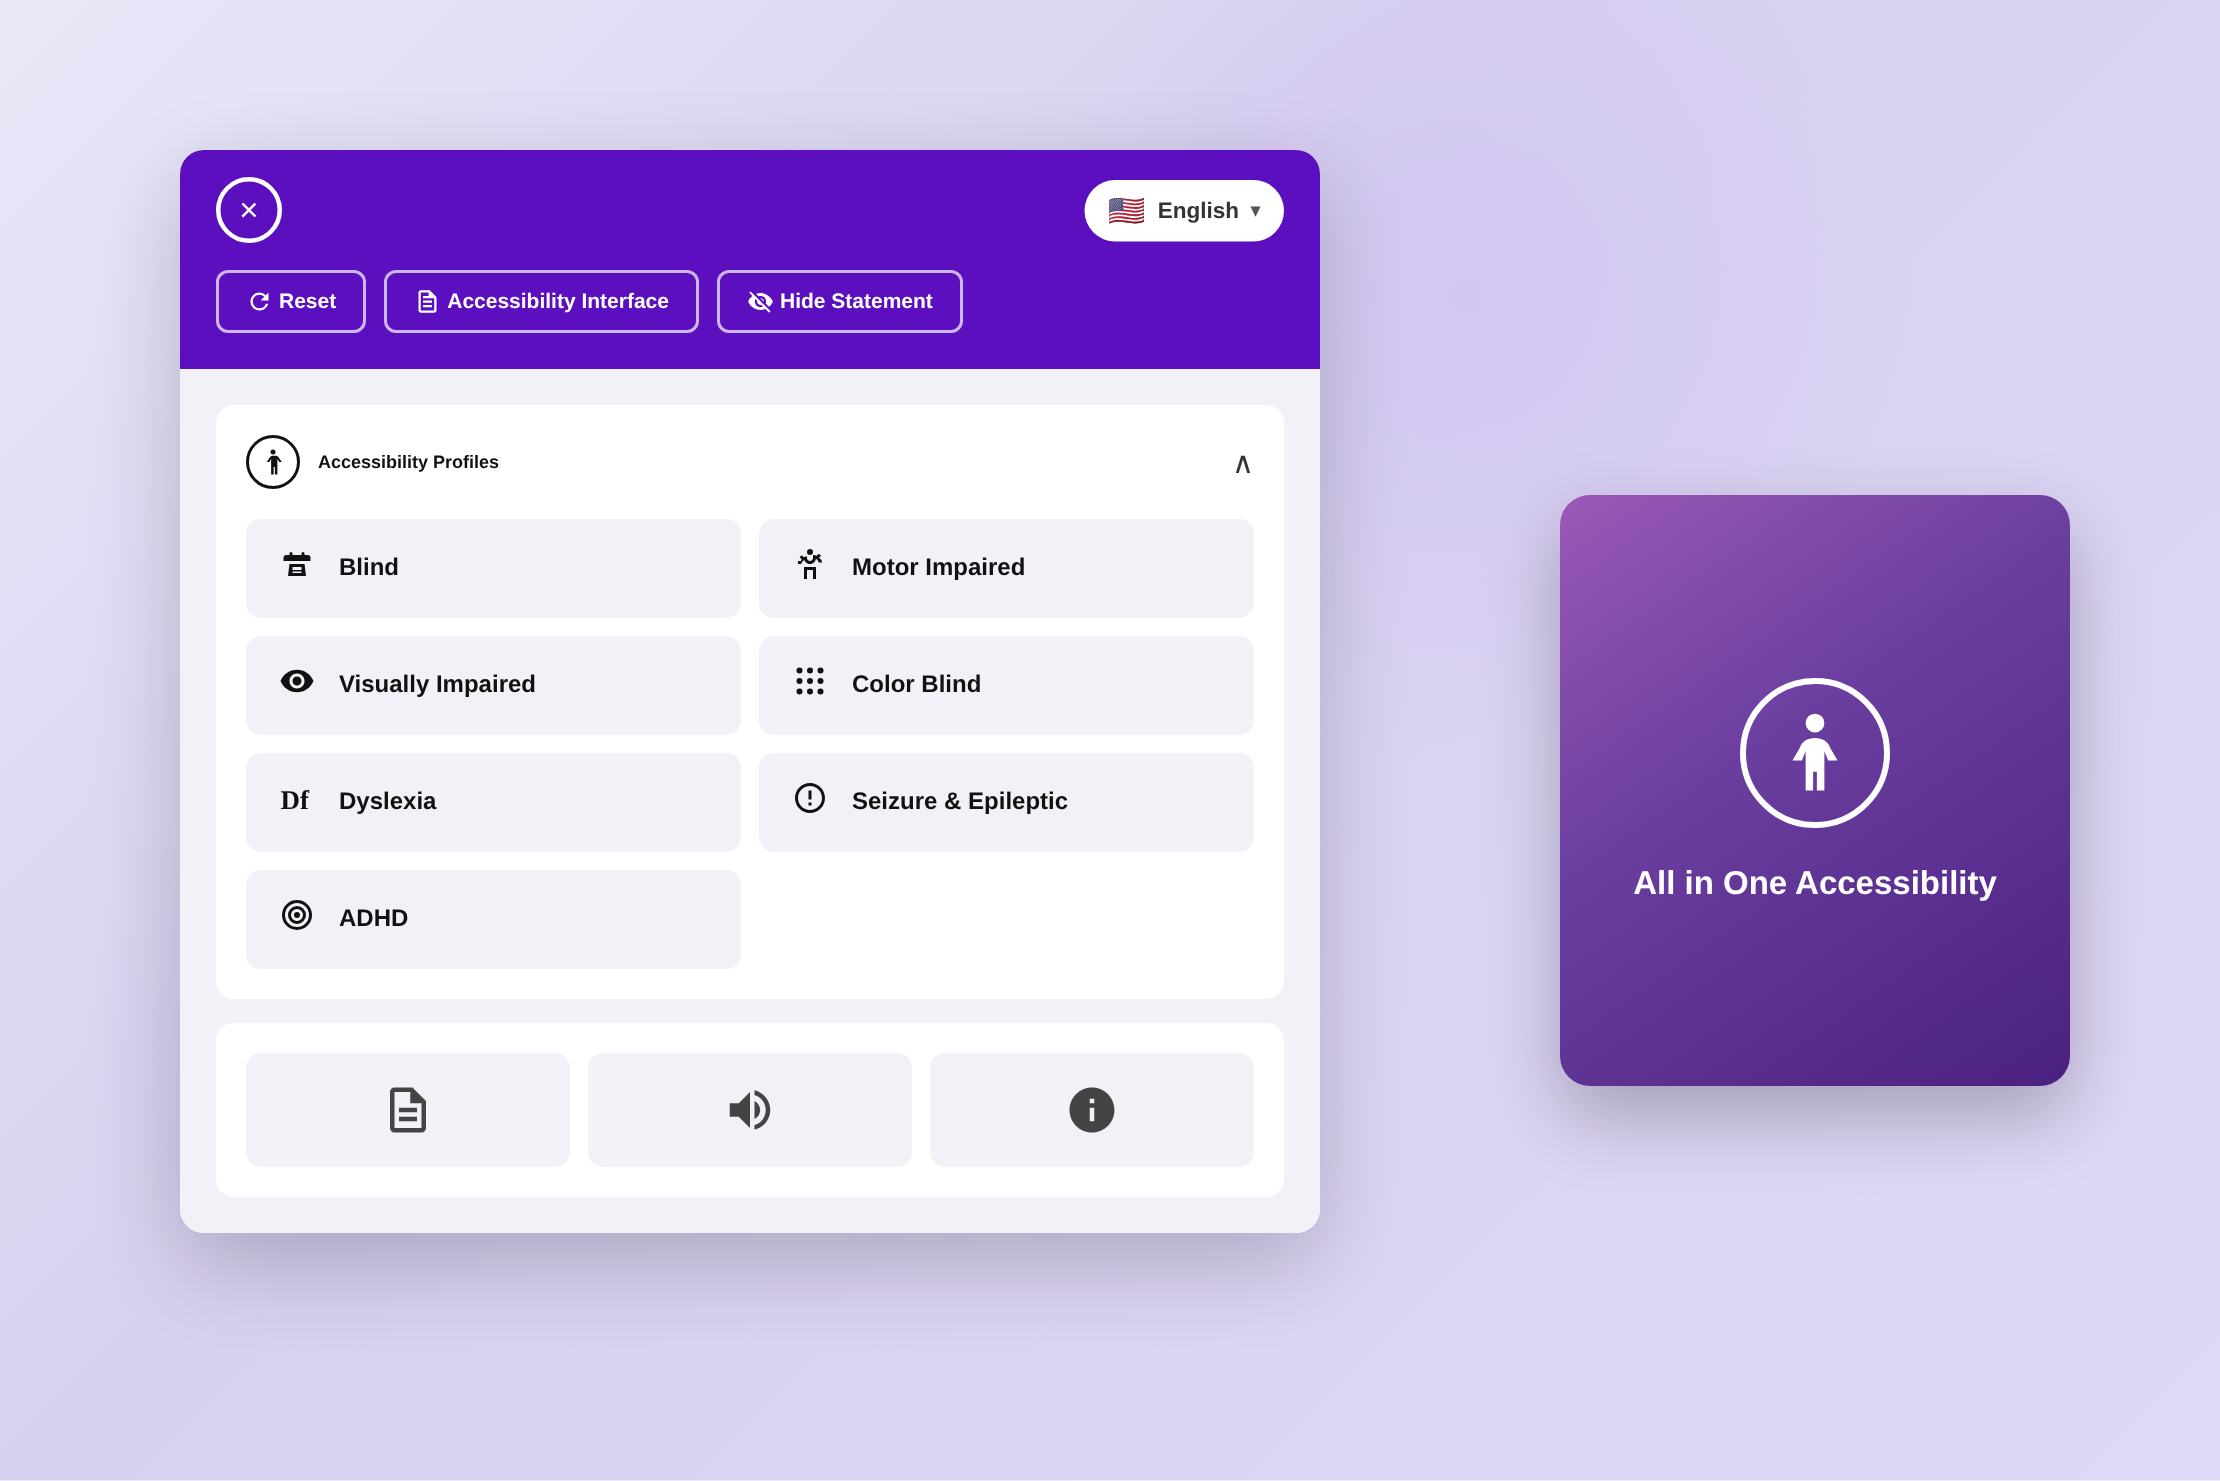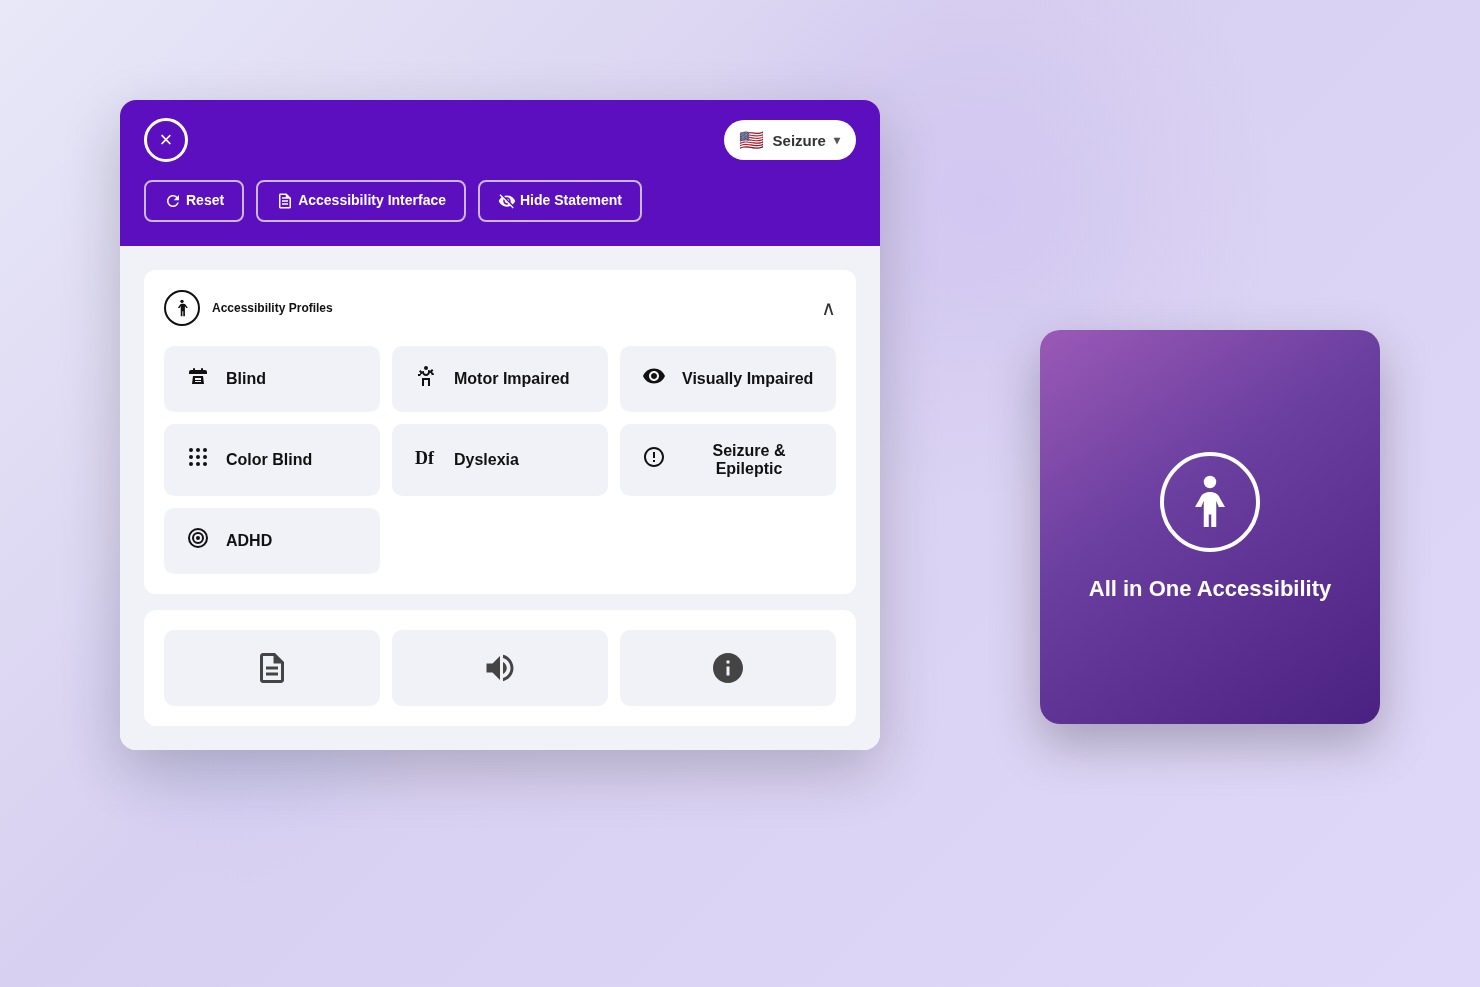--- a/index.html
+++ b/index.html
@@ -170,21 +170,21 @@
       background: none;
       border: none;
       cursor: pointer;
       font-size: 20px;
       color: #333;
     }
 
     
     .profile-grid {
       display: grid;
-      grid-template-columns: 1fr 1fr 1fr;
+      grid-template-columns: 1fr 1fr;
       gap: 12px;
     }
     .profile-card {
       background: #f0f2f8;
       border: none;
       border-radius: 10px;
       padding: 18px 20px;
       display: flex;
       align-items: center;
       gap: 14px;
@@ -275,21 +275,21 @@
 <div class="panel">
 
   <div class="panel-header">
     <div class="panel-header-left">
       <button class="close-btn">
         <span>×</span>
       </button>
     </div>
     <button class="lang-btn">
       <span class="flag">🇺🇸</span>
-      <span>Seizure</span>
+      <span>English</span>
       <span class="chevron-down">▾</span>
     </button>
   </div>
 
   <div class="panel-toolbar">
     <button class="toolbar-btn">
       <svg viewBox="0 0 24 24">
           <path d="M17.65 6.35A7.958 7.958 0 0012 4c-4.42 0-7.99 3.58-7.99 8s3.57 8 7.99 8c3.73 0 6.84-2.55 7.73-6h-2.08A5.99 5.99 0 0112 18c-3.31 0-6-2.69-6-6s2.69-6 6-6c1.66 0 3.14.69 4.22 1.78L13 11h7V4l-2.35 2.35z"></path>
         </svg>
       <span>Reset</span>

